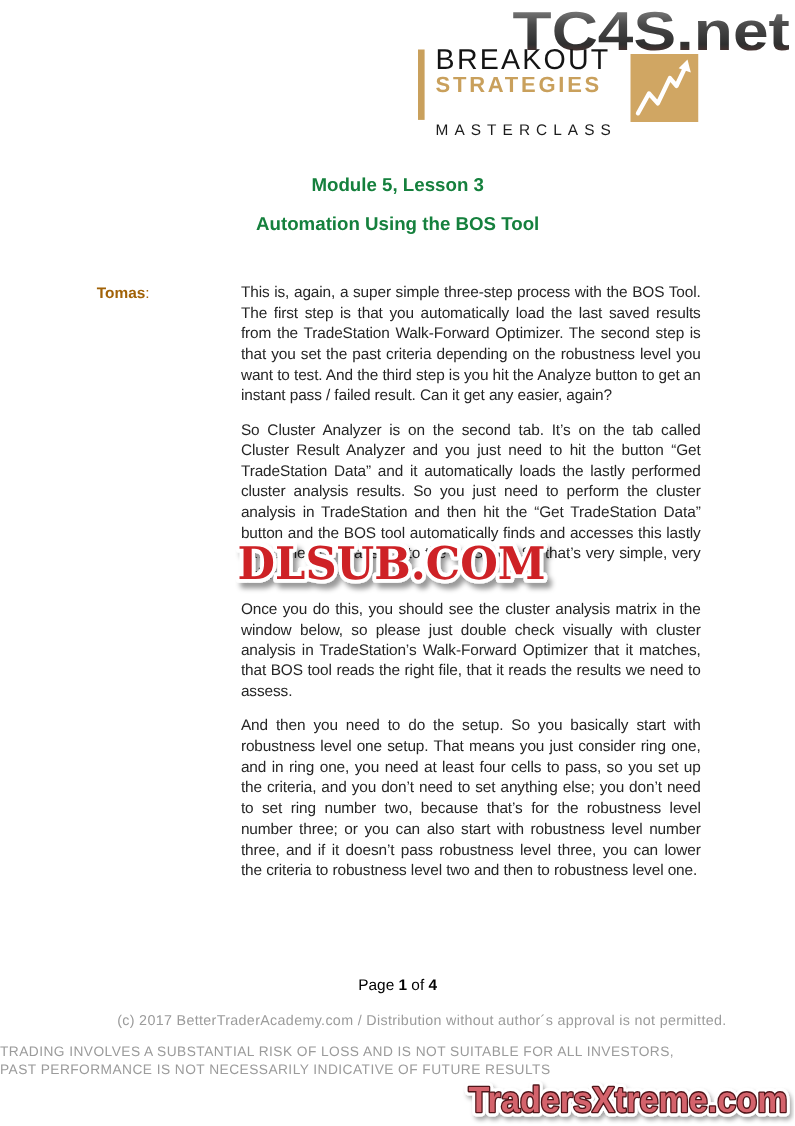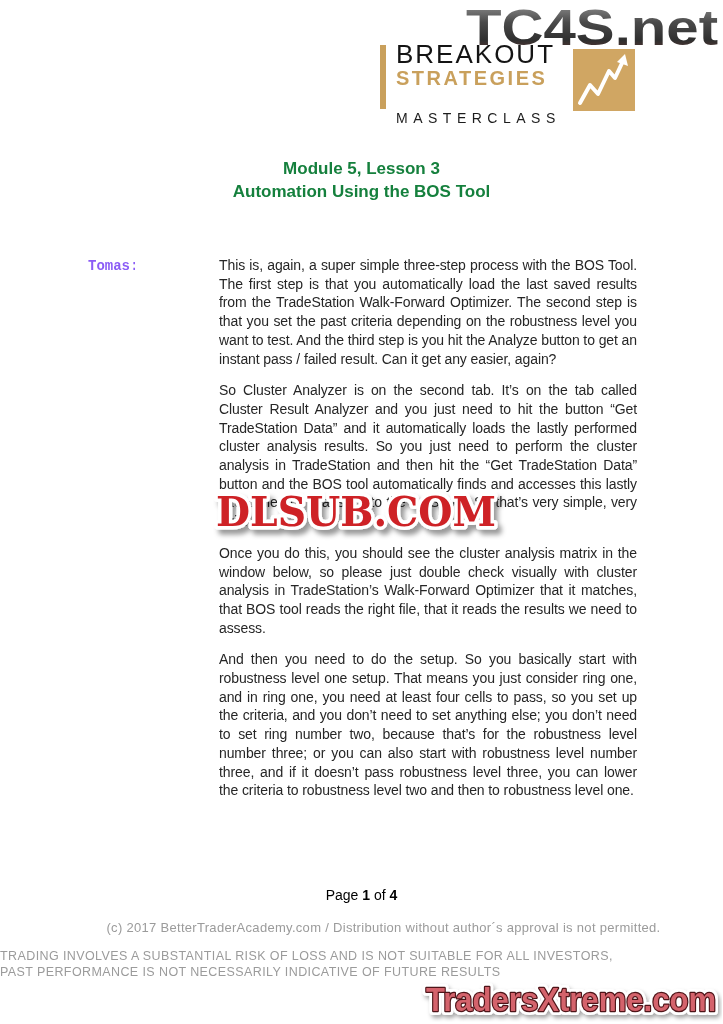--- a/index.html
+++ b/index.html
@@ -17,24 +17,24 @@
   .logo-text { position:absolute; left:16px; top:0; white-space:nowrap; }
   .logo-line1 { font-size:26px; font-weight:normal; letter-spacing:2px; color:#141414; line-height:25px; }
   .logo-line2 { font-size:20px; font-weight:bold; letter-spacing:2.5px; line-height:22px; }
   .logo-line3 { font-size:14px; font-weight:400; letter-spacing:5.5px; color:#1c1c1c; line-height:18px;margin-top:20px; }
   .logo-square { position:absolute; left:193px; top:7px; width:62px; height:62px; }
   .logo-square svg { display:block; }
 
   
   .title-block { position:absolute; left:0; top:159px; width:723px; text-align:center; color:#15803d; }
   .title-line1 { font-size:17px; font-weight:bold; }
-  .title-line2 { font-size:17px; font-weight:bold; margin-top:3px; }
+  .title-line2 { font-size:17px; font-weight:bold; margin-top:15px; }
 
   
-  .speaker { position:absolute; left:88px; top:258px; font-size:14px; color:#8b5cf6;font-family:Liberation Mono, monospace; }
+  .speaker { position:absolute; left:88px; top:258px; font-size:14px; color:#a16207; }
   .speaker-name { font-weight:bold; }
   .paras { position:absolute; left:219px; top:256px; width:418px; }
   .paras p {
     margin:0 0 13px 0; font-size:14px; line-height:18.7px; color:#262626;
     text-align:justify; letter-spacing:-0.1px;
   }
 
   
   .dlsub-svg { position:absolute; left:206px; top:481px; width:306px; height:62px; }
 

